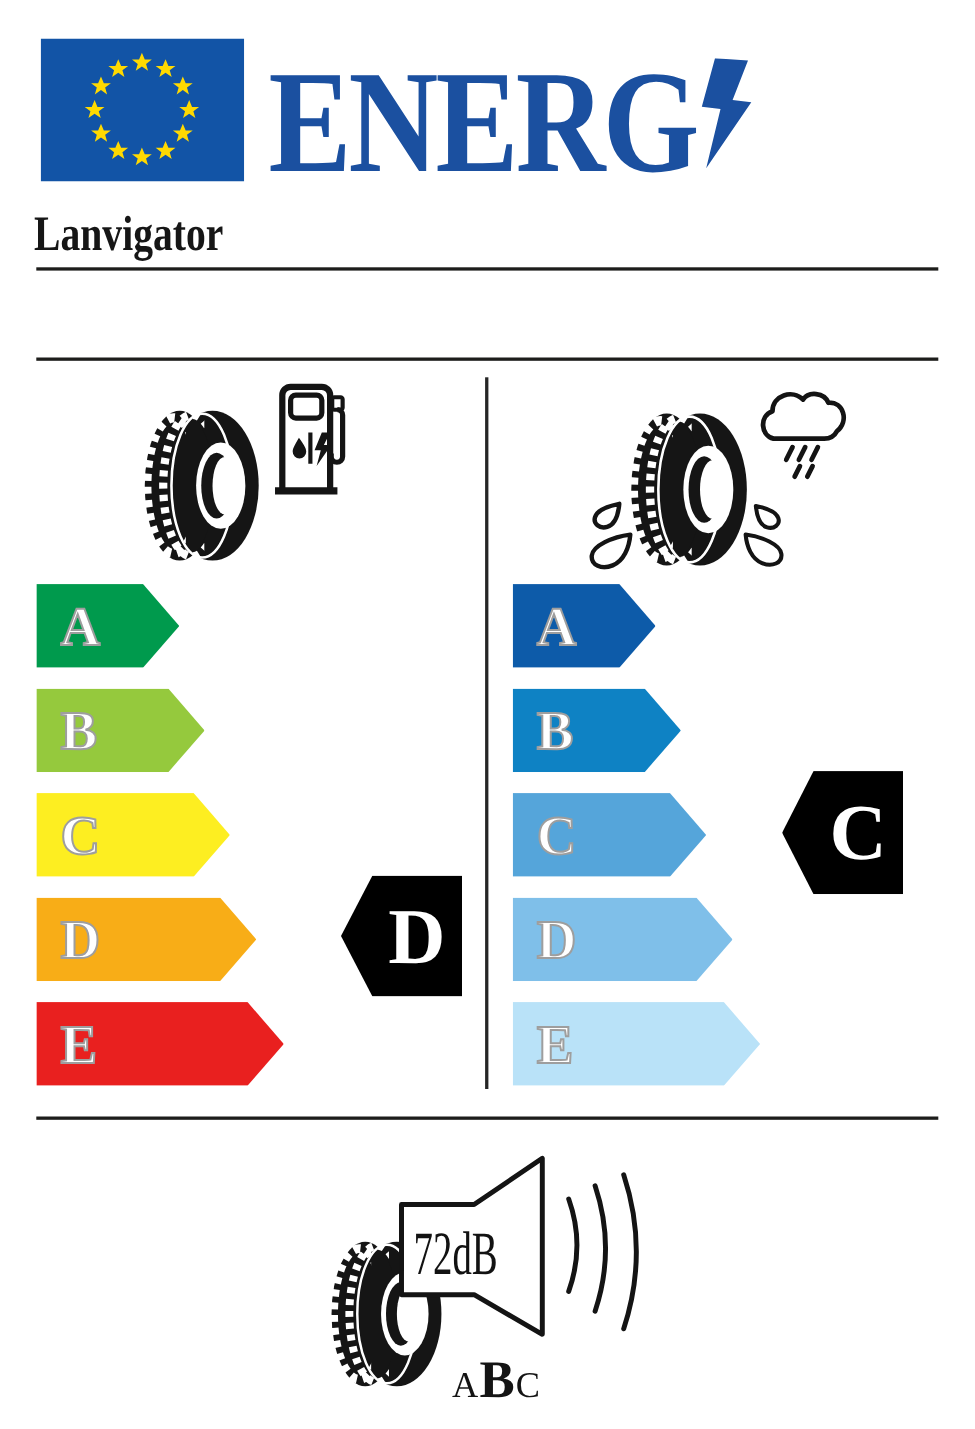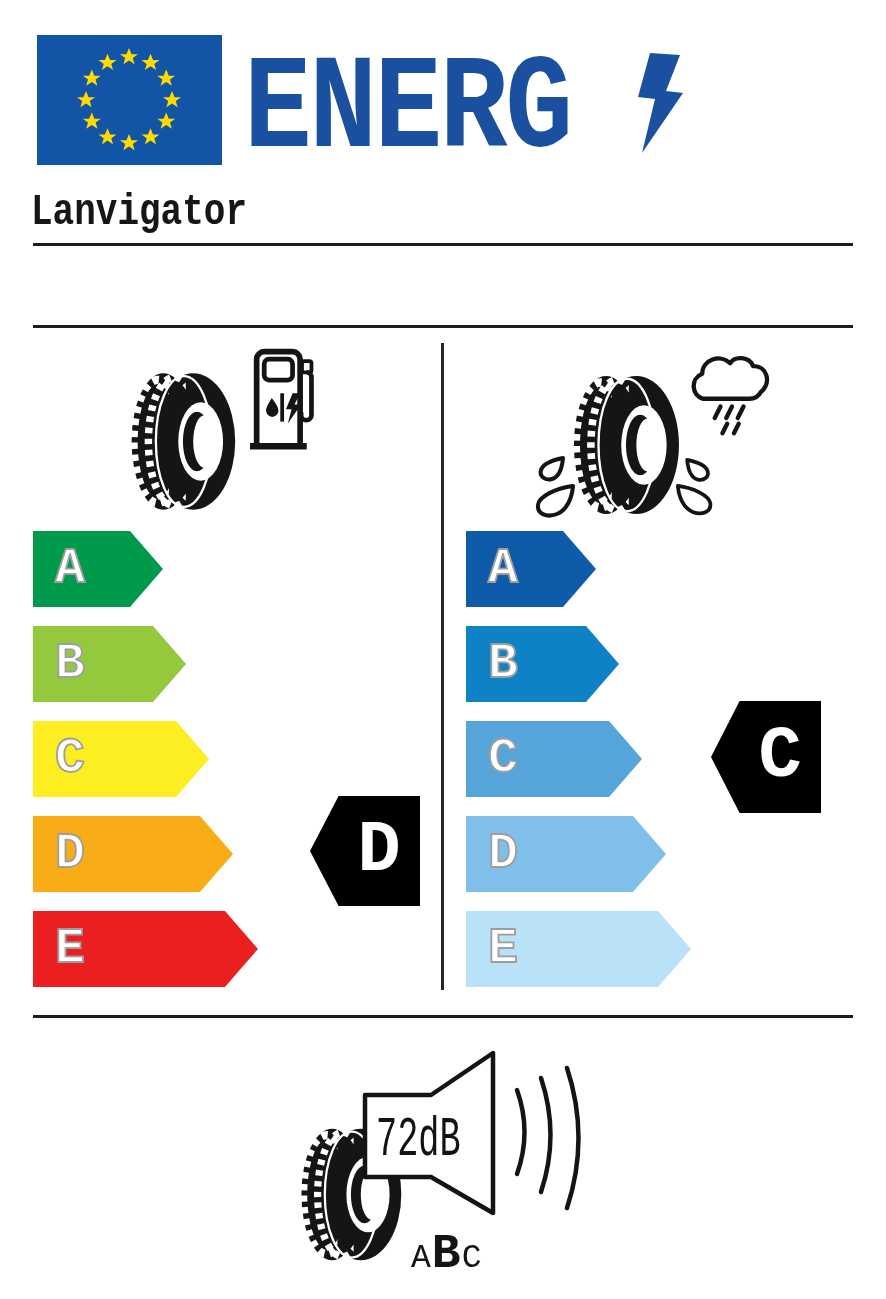--- a/index.html
+++ b/index.html
@@ -1,17 +1,17 @@
 <!DOCTYPE html>
 <html><head>
 <meta charset="utf-8">
 <style>
   html,body{margin:0;padding:0;background:#fff;}
   .page{position:relative;width:886px;height:1271px;background:#ffffff;
-        font-family:Liberation Mono, monospace;overflow:hidden;}
+        font-family:Liberation Serif, serif;overflow:hidden;}
   .abs{position:absolute;}
   .hline{position:absolute;left:33px;width:820px;height:3px;background:#1d1d1b;}
   .vline{position:absolute;left:441px;top:343px;width:3px;height:647px;background:#262626;}
 
   .logo-text{position:absolute;left:244px;top:44px;font-size:133px;font-weight:bold;
              line-height:1;letter-spacing:-3px;transform:scaleX(.85);transform-origin:left top;
              white-space:nowrap;}
   .brand{position:absolute;left:31px;top:190px;font-size:45px;font-weight:bold;color:#161616;
          line-height:1;transform:scaleX(.8);transform-origin:left top;white-space:nowrap;}
 

